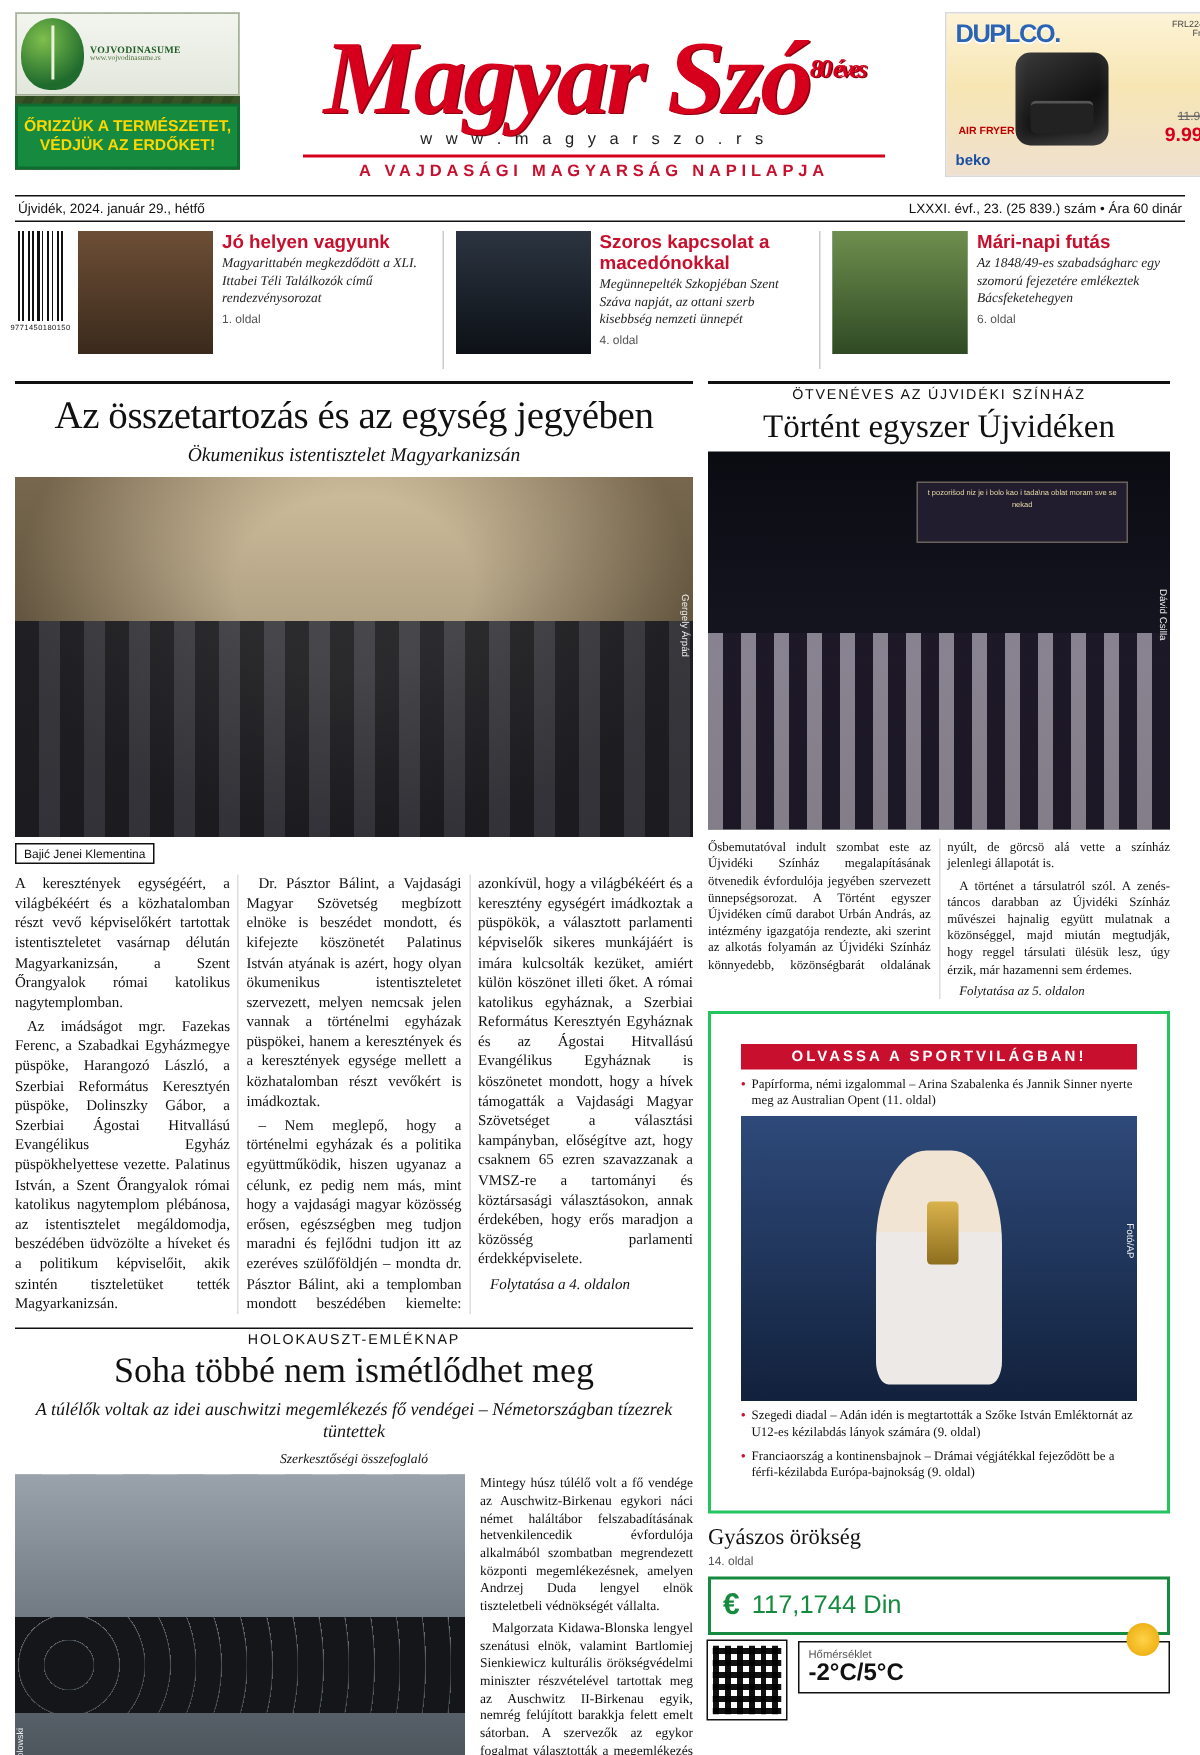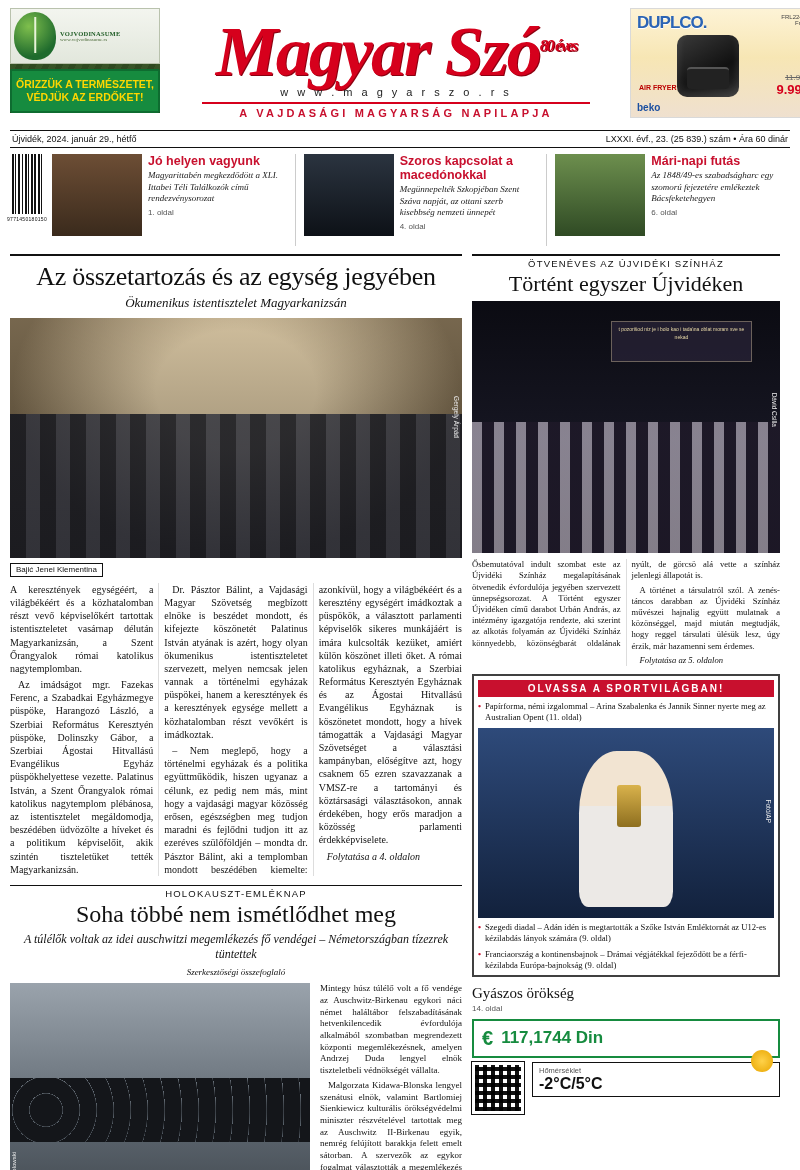--- a/index.html
+++ b/index.html
@@ -181,21 +181,21 @@
     position:absolute; left:45%; top:8%; width:46%; height:16%;
     background: rgba(40,35,55,.75); border:1px solid rgba(220,200,160,.4);
     color:#e8d9a8; font-size:5px; text-align:center; line-height:1.5; padding-top:4px;
     font-family:"Liberation Sans",sans-serif;
   }
   .r-cols2 { column-count: 2; column-gap: 11px; column-rule:1px solid #ddd; margin-top:6px; }
   .r-cols2 p { font-size:8.6px; line-height:1.3; text-align:justify; text-indent:8px; margin-bottom:3px;}
   .r-cols2 p:first-child{ text-indent:0; }
 
   
-  .sport-box { margin-top:8px; border:2px solid #404040; padding: 4px; }
+  .sport-box { margin-top:8px; border:2px solid #22c55e; padding: 20px; }
   .sport-title {
     background:#c8102e; color:#fff; font-family:"Liberation Sans",sans-serif;
     font-size:10px; letter-spacing:2px; text-align:center; padding:3px 0; font-weight:bold;
   }
   .sport-item { font-size:8.6px; line-height:1.3; margin-top:4px; display:flex; gap:4px;}
   .bullet { color:#c8102e; font-weight:bold; }
   .sport-photo {
     margin-top:5px; width:100%; height:190px; position:relative;
     background:
       linear-gradient(180deg,#2e4a7a,#12213c),
@@ -244,21 +244,21 @@
   .nk-photo{ margin-top:4px; height:66px; background: linear-gradient(180deg,#dfe3e8,#9aa6b2), radial-gradient(circle at 50% 40%, #f0d6b8 0 22%, rgba(0,0,0,0) 50%); position:relative;}
   .nk-photo .flag{position:absolute;left:6px;top:6px;width:26px;height:34px;background:linear-gradient(180deg,#cf2330 0 33%,#fff 33% 66%,#1e7a3c 66% 100%);}
   .nk-right { flex:1; }
   .gy-title { font-size: 15px; }
   .gy-page { font-family:"Liberation Sans",sans-serif; font-size:8px; color:#555; margin-top:2px;}
   .rate-box {
     margin-top:6px; border:2px solid #168b3f; display:flex; align-items:center; gap:8px;
     padding:6px 8px; color:#168b3f; font-family:"Liberation Sans",sans-serif;
   }
   .rate-eur { font-size:20px; font-weight:bold; }
-  .rate-val { font-size:17px; font-weight:bold; }
+  .rate-val { font-size:17px; font-weight:normal; }
   .bot-row { display:flex; gap:8px; margin-top:4px; align-items:flex-start;}
   .qr { width:52px; height:52px; background:
       repeating-linear-gradient(90deg,#111 0 4px,#fff 4px 8px),
       repeating-linear-gradient(0deg,#111 0 4px,#fff 4px 8px);
       background-blend-mode: multiply; border:3px solid #fff; outline:1px solid #111;}
   .temp-box { flex:1; border:1px solid #111; padding:3px 6px; }
   .temp-label{ font-family:"Liberation Sans",sans-serif; font-size:7.5px; color:#555;}
   .temp-val{ font-family:"Liberation Sans",sans-serif; font-size:16px; font-weight:bold;}
   .sun { float:right; width:22px; height:22px; border-radius:50%; background:radial-gradient(circle,#ffd24a,#e8a500); margin-top:-16px;}
 </style>

